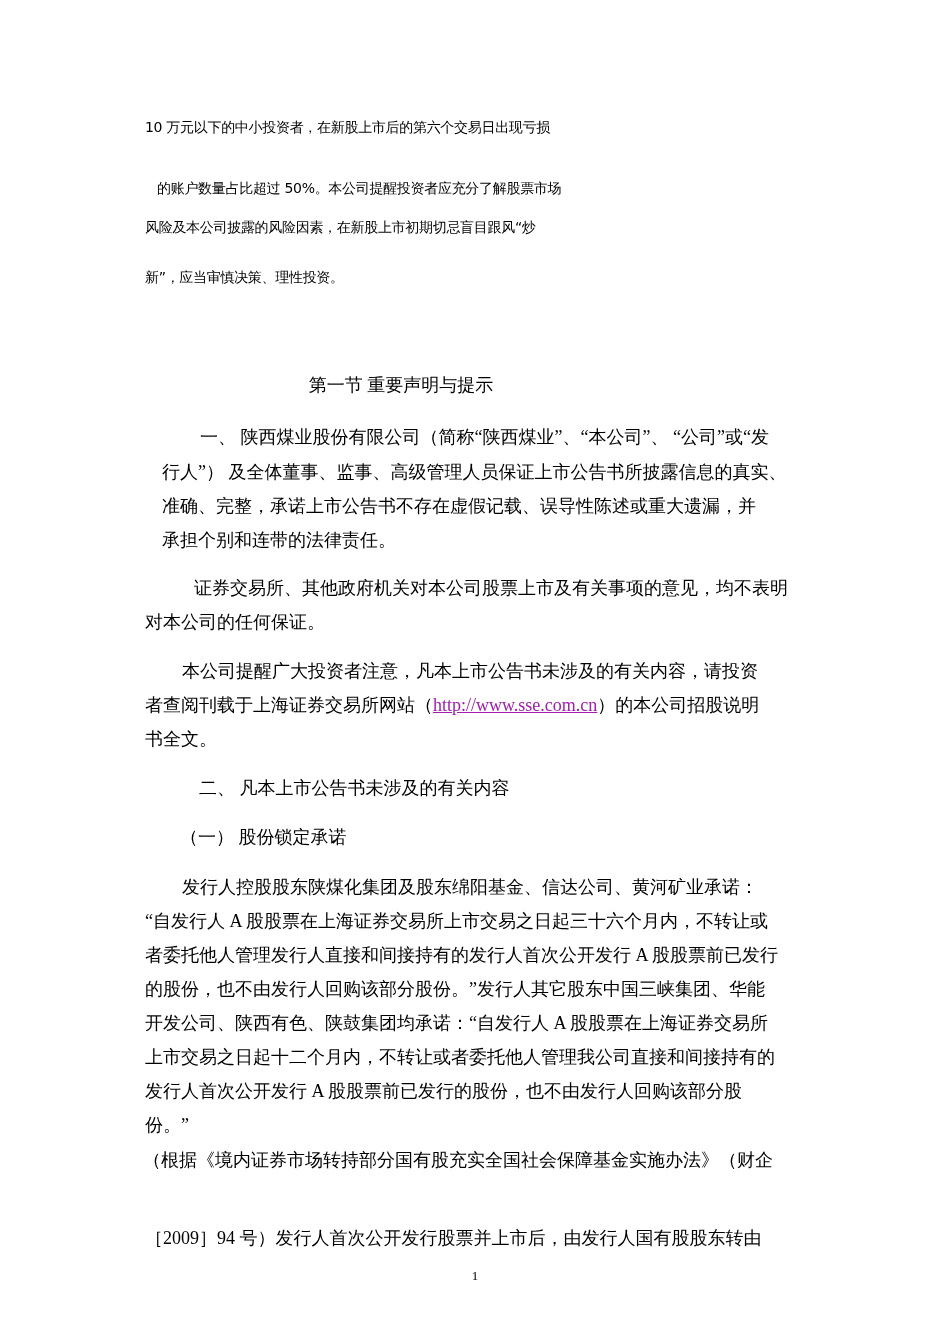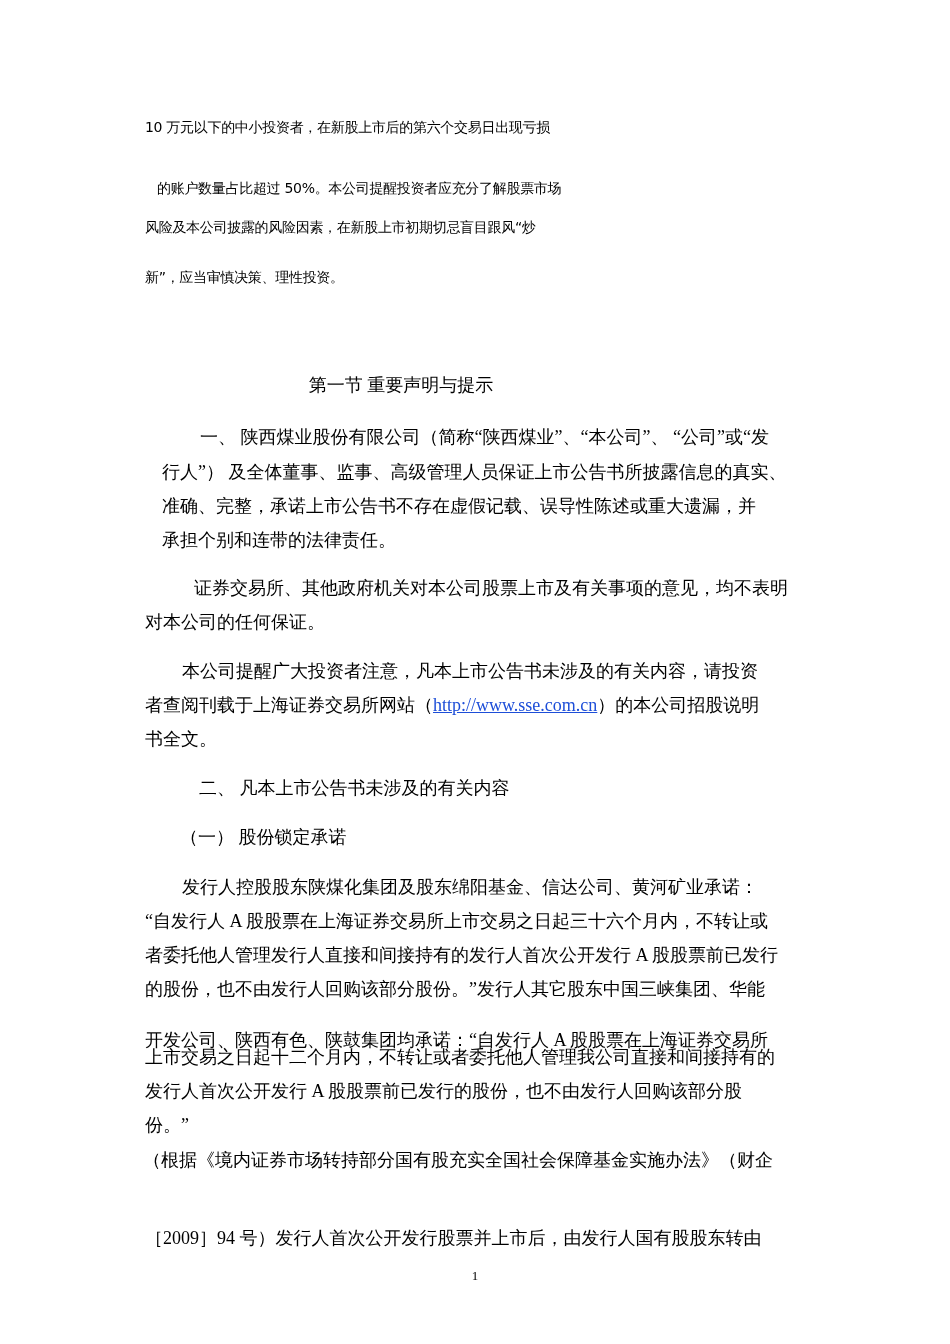--- a/index.html
+++ b/index.html
@@ -1,20 +1,20 @@
 <!DOCTYPE html>
 <html><head>
 <meta charset="utf-8">
 <style>
   html, body { margin:0; padding:0; background:#ffffff; }
   body { width:950px; height:1344px; position:relative; overflow:hidden; color:#000; }
   .line { position:absolute; white-space:nowrap; }
   .sans { font-family:"DejaVu Sans", sans-serif; font-size:14px; letter-spacing:-0.3px; }
   .serif { font-family:"Liberation Serif", "DejaVu Serif", serif; font-size:18px; }
-  a.link { color:#1d4ed8; text-decoration:underline; }
+  a.link { color:#a21caf; text-decoration:underline; }
   .pagenum { font-family:"Liberation Serif", serif; font-size:13px; }
 </style>
 </head>
 <body>
 
 <div>
 
   <div class="line sans" style="left:145px;top:119px;">10 万元以下的中小投资者，在新股上市后的第六个交易日出现亏损</div>
   <div class="line sans" style="left:145px;top:180px;margin-left:12px;">的账户数量占比超过 50%。本公司提醒投资者应充分了解股票市场</div>
   <div class="line sans" style="left:145px;top:219px;">风险及本公司披露的风险因素，在新股上市初期切忌盲目跟风“炒</div>
@@ -37,21 +37,21 @@
   <div class="line serif" style="left:145px;top:727px;">书全文。</div>
 
   <div class="line serif" style="left:199px;top:776px;">二、 凡本上市公告书未涉及的有关内容</div>
 
   <div class="line serif" style="left:180px;top:825px;">（一） 股份锁定承诺</div>
 
   <div class="line serif" style="left:182px;top:875px;">发行人控股股东陕煤化集团及股东绵阳基金、信达公司、黄河矿业承诺：</div>
   <div class="line serif" style="left:145px;top:909px;">“自发行人 A 股股票在上海证券交易所上市交易之日起三十六个月内，不转让或</div>
   <div class="line serif" style="left:145px;top:943px;">者委托他人管理发行人直接和间接持有的发行人首次公开发行 A 股股票前已发行</div>
   <div class="line serif" style="left:145px;top:977px;">的股份，也不由发行人回购该部分股份。”发行人其它股东中国三峡集团、华能</div>
-  <div class="line serif" style="left:145px;top:1011px;margin-top:17px;">开发公司、陕西有色、陕鼓集团均承诺：“自发行人 A 股股票在上海证券交易所</div>
+  <div class="line serif" style="left:145px;top:1011px;">开发公司、陕西有色、陕鼓集团均承诺：“自发行人 A 股股票在上海证券交易所</div>
   <div class="line serif" style="left:145px;top:1045px;">上市交易之日起十二个月内，不转让或者委托他人管理我公司直接和间接持有的</div>
   <div class="line serif" style="left:145px;top:1079px;">发行人首次公开发行 A 股股票前已发行的股份，也不由发行人回购该部分股</div>
   <div class="line serif" style="left:145px;top:1113px;">份。”</div>
 
   <div class="line serif" style="left:143px;top:1148px;">（根据《境内证券市场转持部分国有股充实全国社会保障基金实施办法》（财企</div>
   <div class="line serif" style="left:145px;top:1182px;margin-top:44px;">［2009］94 号）发行人首次公开发行股票并上市后，由发行人国有股股东转由</div>
 
   <div class="line pagenum" style="left:0;width:950px;text-align:center;top:1268px;">1</div>
 </div>
 

